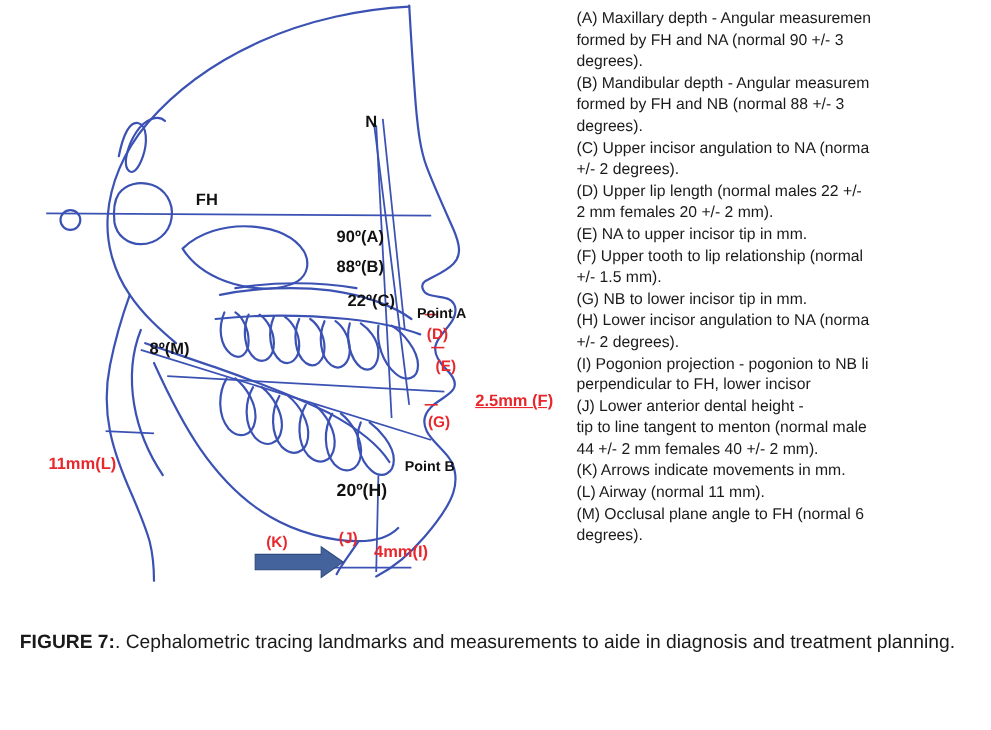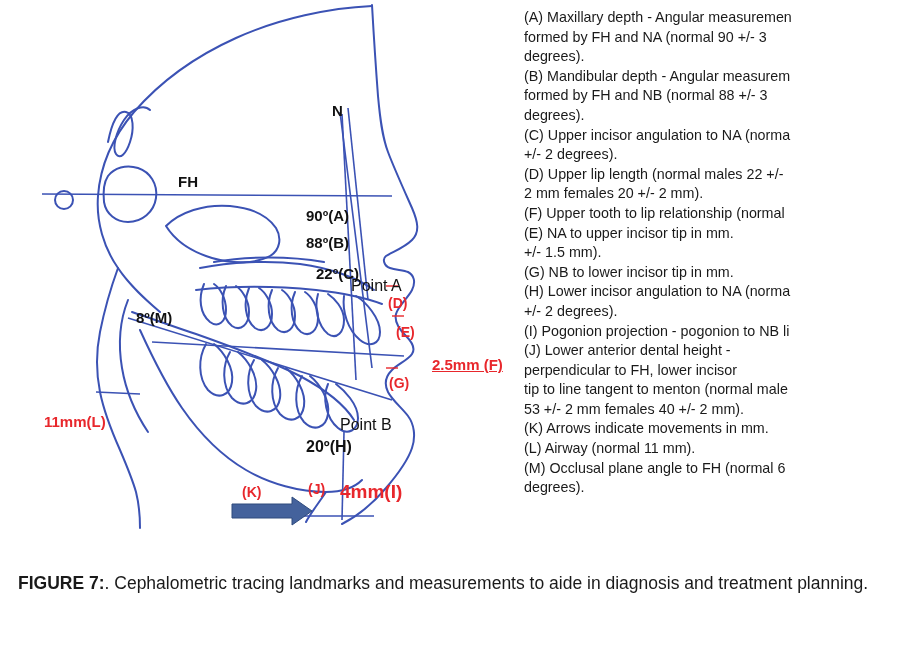--- a/index.html
+++ b/index.html
@@ -68,23 +68,24 @@
   }
   .lbl-black {
     color: #111111;
     font-weight: bold;
   }
   .lbl-red {
     color: #e8272c;
     font-weight: bold;
   }
   .lbl-small {
-    font-size: 16px;
-    font-weight: normal;
+    font-size: 13px;
+    font-weight: bold;
     color: #111111;
+    padding-left: 28px;
   }
 </style>
 </head>
 <body>
 
 <div id="figure-wrap">
 
   <div id="tracing-panel">
     <svg id="tracing-svg" width="520" height="545" viewBox="0 0 520 545">
       <g fill="none" stroke="#3b52b4" stroke-width="2" stroke-linecap="round" stroke-linejoin="round">
@@ -210,45 +211,45 @@
     <div class="lbl lbl-red" style="left:388px; top:295px; font-size:14px;">(D)</div>
     <div class="lbl lbl-red" style="left:396px; top:324px; font-size:14px;">(E)</div>
     <div class="lbl lbl-red" style="left:432px; top:356px; font-size:15px;text-decoration:underline;">2.5mm (F)</div>
     <div class="lbl lbl-red" style="left:389px; top:375px; font-size:14px;">(G)</div>
     <div class="lbl lbl-black" style="left:136px; top:309px; font-size:15px;">8º(M)</div>
     <div class="lbl lbl-red" style="left:44px; top:413px; font-size:15px;">11mm(L)</div>
     <div class="lbl lbl-small" style="left:340px; top:416px;">Point B</div>
     <div class="lbl lbl-black" style="left:306px; top:438px; font-size:16px;">20º(H)</div>
     <div class="lbl lbl-red" style="left:242px; top:484px; font-size:14px;">(K)</div>
     <div class="lbl lbl-red" style="left:308px; top:481px; font-size:14px;">(J)</div>
-    <div class="lbl lbl-red" style="left:340px; top:481px; font-size:19px;">4mm(I)</div>
+    <div class="lbl lbl-red" style="left:340px; top:493px; font-size:15px;">4mm(I)</div>
   </div>
 
   <div class="legend">
     <div class="legend-line">(A) Maxillary depth - Angular measuremen</div>
     <div class="legend-line">formed by FH and NA (normal 90 +/- 3</div>
     <div class="legend-line">degrees).</div>
     <div class="legend-line">(B) Mandibular depth - Angular measurem</div>
     <div class="legend-line">formed by FH and NB (normal 88 +/- 3</div>
     <div class="legend-line">degrees).</div>
     <div class="legend-line">(C) Upper incisor angulation to NA (norma</div>
     <div class="legend-line">+/- 2 degrees).</div>
     <div class="legend-line">(D) Upper lip length (normal males 22 +/-</div>
     <div class="legend-line">2 mm females 20 +/- 2 mm).</div>
+    <div class="legend-line">(E) NA to upper incisor tip in mm.</div>
     <div class="legend-line">(F) Upper tooth to lip relationship (normal</div>
-    <div class="legend-line">(E) NA to upper incisor tip in mm.</div>
     <div class="legend-line">+/- 1.5 mm).</div>
     <div class="legend-line">(G) NB to lower incisor tip in mm.</div>
     <div class="legend-line">(H) Lower incisor angulation to NA (norma</div>
     <div class="legend-line">+/- 2 degrees).</div>
     <div class="legend-line">(I) Pogonion projection - pogonion to NB li</div>
+    <div class="legend-line">perpendicular to FH, lower incisor</div>
     <div class="legend-line">(J) Lower anterior dental height -</div>
-    <div class="legend-line">perpendicular to FH, lower incisor</div>
     <div class="legend-line">tip to line tangent to menton (normal male</div>
-    <div class="legend-line">53 +/- 2 mm females 40 +/- 2 mm).</div>
+    <div class="legend-line">44 +/- 2 mm females 40 +/- 2 mm).</div>
     <div class="legend-line">(K) Arrows indicate movements in mm.</div>
     <div class="legend-line">(L) Airway (normal 11 mm).</div>
     <div class="legend-line">(M) Occlusal plane angle to FH (normal 6</div>
     <div class="legend-line">degrees).</div>
   </div>
 
   <div class="caption">
     <b>FIGURE 7:</b><span>. Cephalometric tracing landmarks and measurements to aide in diagnosis and treatment planning.</span>
   </div>
 

